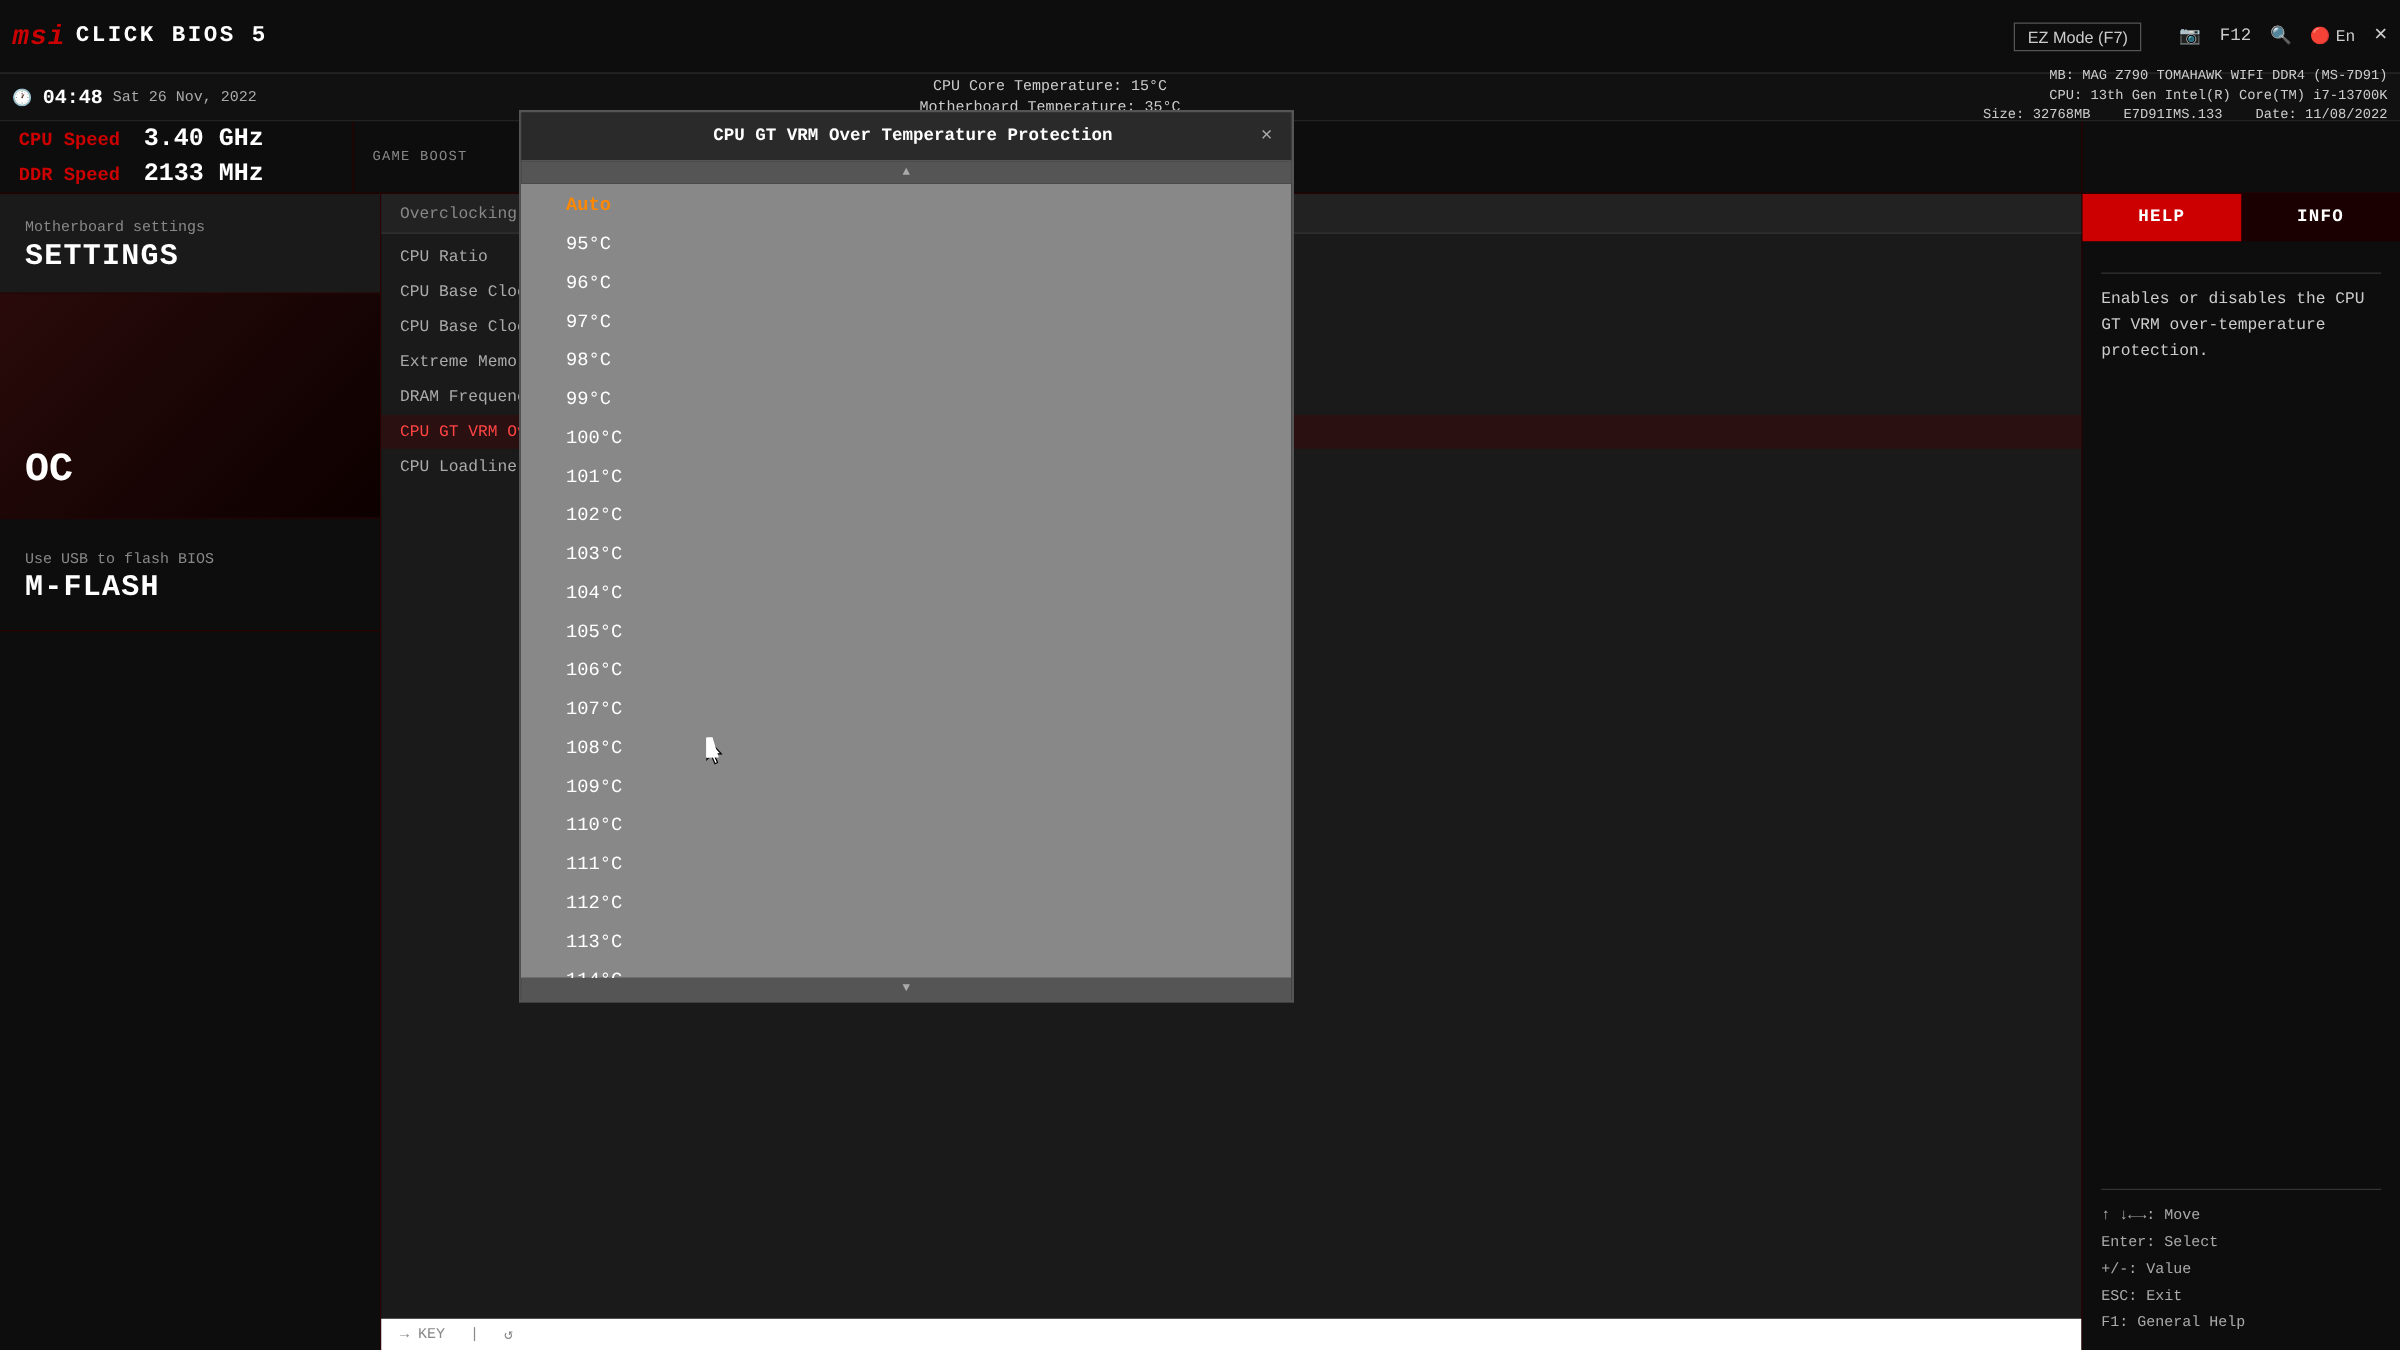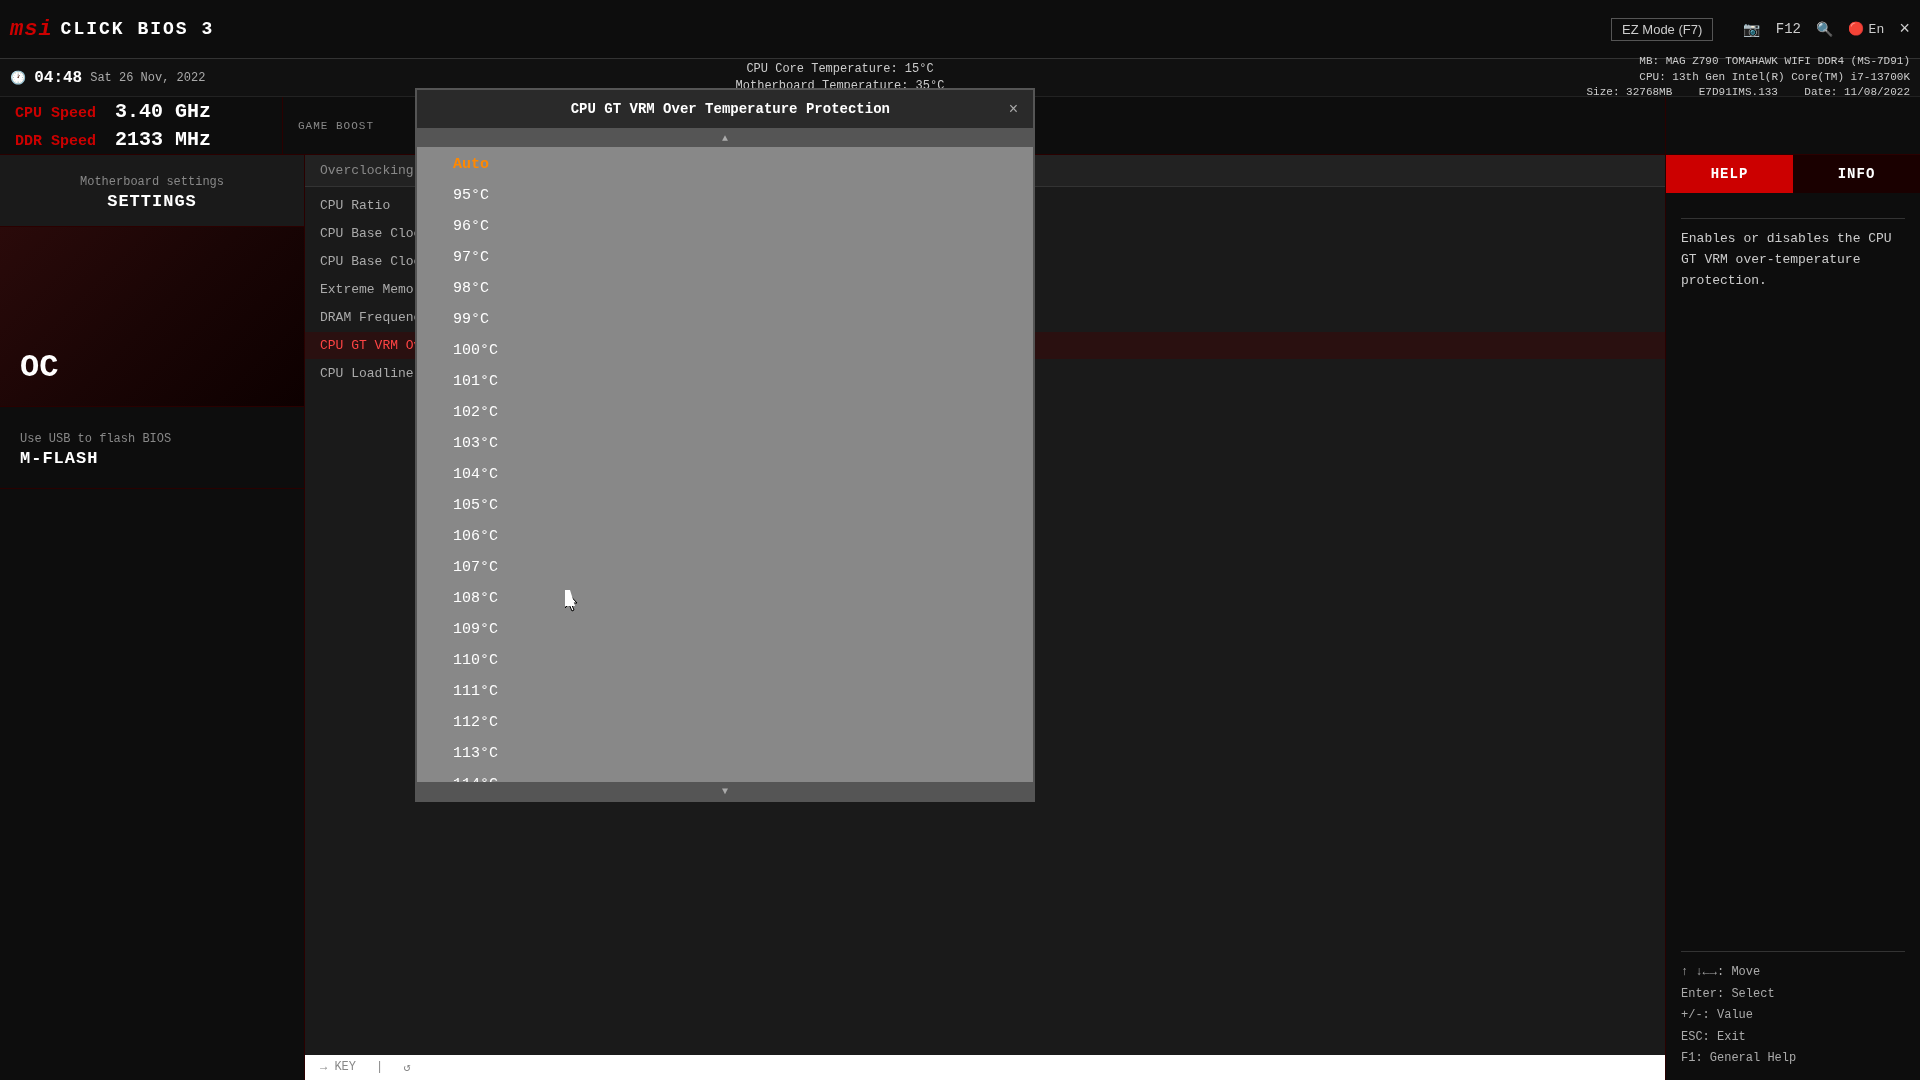--- a/index.html
+++ b/index.html
@@ -190,21 +190,21 @@
     }
 
     .sidebar-section-subtitle {
       color: #888;
       font-size: 12px;
       margin-bottom: 3px;
     }
 
     .sidebar-section-title {
       color: white;
-      font-size: 17px;
+      font-size: 24px;
       font-weight: bold;
       letter-spacing: 1px;
     }
 
     .sidebar-section.oc-section {
       background: #1a0505;
       padding: 0;
       height: 180px;
       position: relative;
       overflow: hidden;
@@ -477,21 +477,21 @@
       transform: rotate(0deg);
     }
   </style>
 </head>
 <body>
 
 <div id="full-wrapper">
 
   <div id="top-bar">
     <span id="msi-logo"><span>msi</span></span>
-    <span id="bios-title">CLICK BIOS 3</span>
+    <span id="bios-title">CLICK BIOS 5</span>
     <button id="ez-mode-btn">EZ Mode (F7)</button>
     <div id="top-right-controls">
       <span class="top-icon">📷</span>
       <span class="top-icon">F12</span>
       <span class="top-icon">🔍</span>
       <div class="lang-btn">
         <span>🔴</span>
         <span>En</span>
       </div>
       <span id="close-top">×</span>
@@ -596,21 +596,21 @@
         <span class="quick-item-label">XMP</span>
       </div>
     </div>
     <div id="header-right" style="border-left:1px solid #2a0000;"></div>
   </div>
 
   <div id="content-row">
 
     <div id="left-sidebar">
 
-      <div class="sidebar-section" style="background:#1a1a1a;padding:20px 20px 15px 20px;text-align:center;">
+      <div class="sidebar-section" style="background:#1a1a1a;padding:20px 20px 15px 20px;">
         <div class="sidebar-section-subtitle">Motherboard settings</div>
         <div class="sidebar-section-title">SETTINGS</div>
       </div>
 
       <div class="sidebar-section oc-section">
         <div class="oc-bg">
           <span class="oc-label">OC</span>
         </div>
       </div>
 

